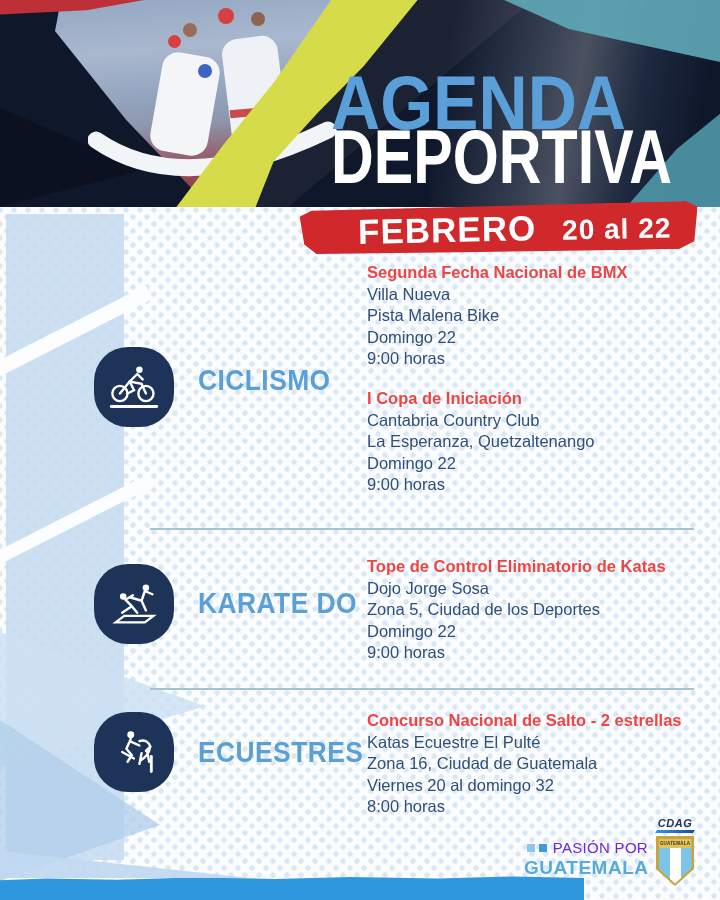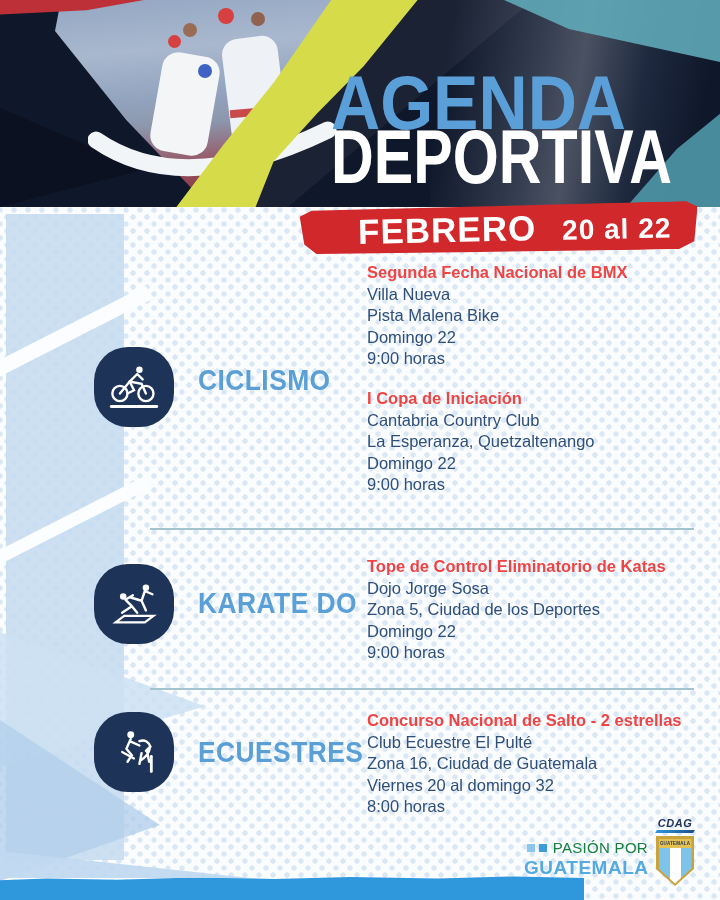--- a/index.html
+++ b/index.html
@@ -86,21 +86,21 @@
   
   .footer-band { position:absolute; left:0; top:876px; width:584px; height:24px;
     background:#2F97DC; z-index:2;
     clip-path:polygon(0 18%, 8% 10%, 20% 16%, 33% 6%, 47% 12%, 60% 4%, 75% 10%, 88% 2%, 100% 8%, 100% 100%, 0 100%); }
   .footer-tri { position:absolute; left:0; top:851px; width:250px; height:27px; z-index:3;
     background:rgba(193,217,240,.95); clip-path:polygon(0 0, 100% 100%, 0 100%); }
   .tagline { position:absolute; left:524px; top:839px; width:124px; z-index:4; }
   .tag-row1 { display:flex; justify-content:flex-end; align-items:center; gap:4px; }
   .flag-sq { width:8px; height:8px; }
   .sq1 { background:#8CC6EA; } .sq2 { background:#3D9BD9; }
-  .tag-top { font-size:15px; color:#15803d; letter-spacing:.3px; margin-left:2px; }
+  .tag-top { font-size:15px; color:#6d28d9; letter-spacing:.3px; margin-left:2px; }
   .tag-bottom { text-align:right; font-size:19px; font-weight:bold; color:#55AADF;
     letter-spacing:.5px; margin-top:1px; }
   .cdag { position:absolute; left:652px; top:817px; width:46px; z-index:4; text-align:center; }
   .cdag-text { font-size:11px; font-weight:bold; font-style:italic; color:#21325A; letter-spacing:.5px;text-align:center; }
   .cdag-swoosh { width:38px; height:3px; margin:1px auto 3px;
     background:linear-gradient(90deg,#2F97DC,#1D4F8C); transform:skewX(-30deg); }
   .shield { position:relative; width:38px; height:50px; margin:0 auto;
     background:#C9A43C; clip-path:polygon(0 0,100% 0,100% 66%,50% 100%,0 66%); }
   .shield-in { position:absolute; inset:2.5px;
     clip-path:polygon(0 0,100% 0,100% 66%,50% 100%,0 66%);
@@ -210,21 +210,21 @@
       <path d="M29 14 C34 12 38 15 39 19 L35 23"></path>
       <path d="M39 19 C38 26 34 29 30 32 M31 25 L29 35 M36 23 L38 33"></path>
       <path d="M13 24 L24 30" stroke-width="2"></path>
       <path d="M40 28 L40 42" stroke-width="2.6"></path>
     </svg>
   </div>
   <div class="sport-label" style="top:735px">ECUESTRES</div>
 
   <div class="event" style="top:710px">
     <div class="ev-title">Concurso Nacional de Salto - 2 estrellas</div>
-    <div class="ev-line">Club Ecuestre El Pulté</div>
+    <div class="ev-line">Katas Ecuestre El Pulté</div>
     <div class="ev-line">Zona 16, Ciudad de Guatemala</div>
     <div class="ev-line">Viernes 20 al domingo 32</div>
     <div class="ev-line">8:00 horas</div>
   </div>
 
   <div class="footer-tri"></div>
   <div class="footer-band"></div>
 
   <div class="tagline">
     <div class="tag-row1">

